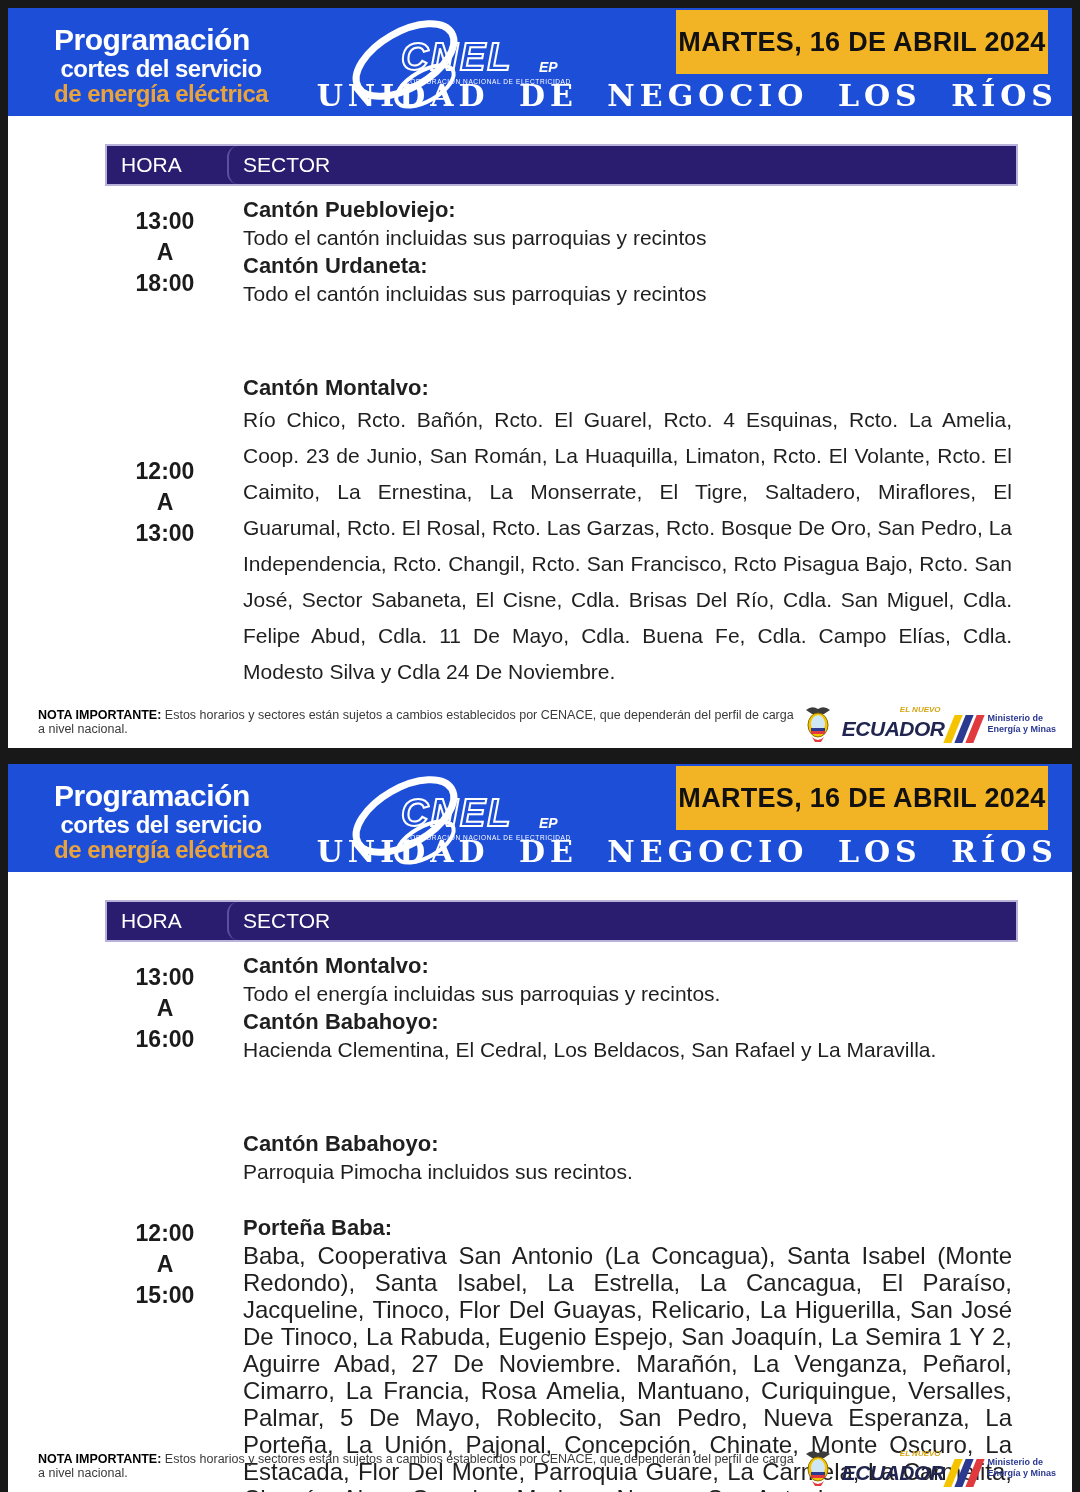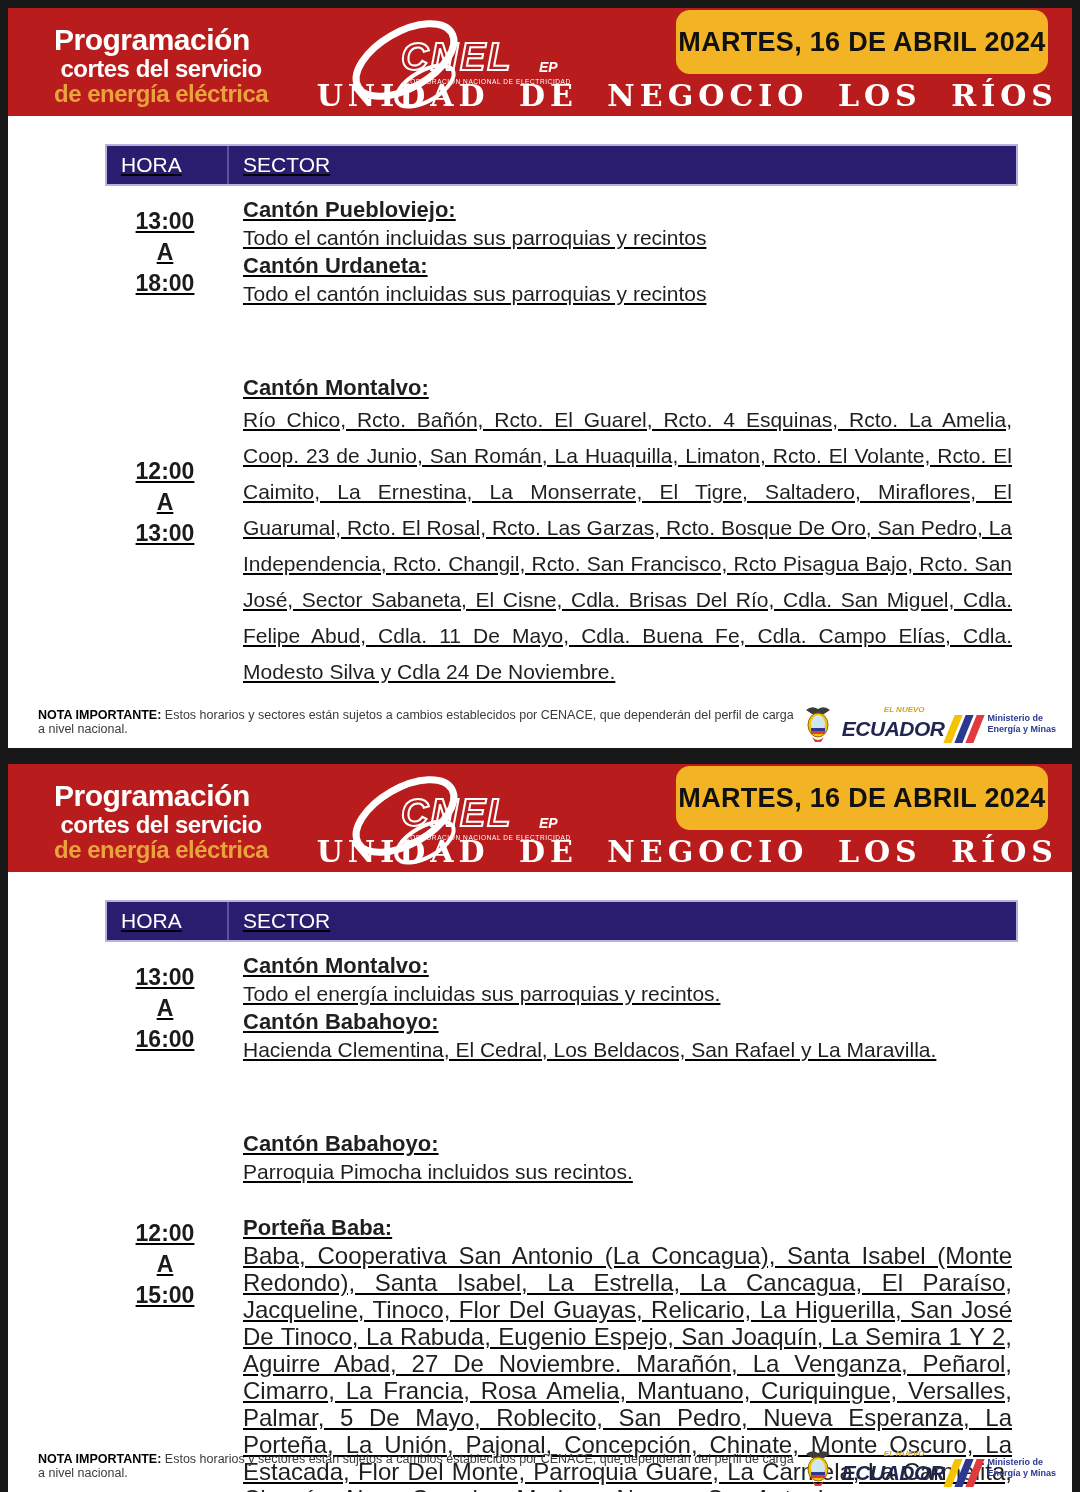--- a/index.html
+++ b/index.html
@@ -5,39 +5,39 @@
   * { margin:0; padding:0; box-sizing:border-box; }
   html,body { background:#181818; }
   body { font-family:"Liberation Sans", sans-serif; }
   .page { position:relative; width:1080px; height:1492px; background:#181818; overflow:hidden; margin:0 auto; }
 
   .panel { position:absolute; left:8px; width:1064px; background:#ffffff; }
   .panel-1 { top:8px; height:740px; }
   .panel-2 { top:764px; height:728px; }
 
   
-  .band { position:relative; width:100%; height:108px; background:#b91c1c; }
+  .band { position:relative; width:100%; height:108px; background:#1d4ed8; }
   .title-block { position:absolute; left:46px; top:16px; line-height:1.05; }
   .title-l1 { color:#ffffff; font-size:30px; font-weight:bold; letter-spacing:-0.5px; }
   .title-l2 { color:#ffffff; font-size:24px; font-weight:bold; letter-spacing:-0.5px;text-align:center; }
   .title-l3 { color:#e8a33d; font-size:24px; font-weight:bold; letter-spacing:-0.5px; }
   .cnel-logo { position:absolute; left:335px; top:4px; width:240px; height:104px; }
   .date-banner { position:absolute; right:24px; top:2px; width:372px; height:64px;
                  background:#f2b424; display:flex; align-items:center; justify-content:center;
-                 color:#111; font-size:27px; font-weight:bold; letter-spacing:0.3px;border-radius:14px; }
+                 color:#111; font-size:27px; font-weight:bold; letter-spacing:0.3px; }
   .unit-title { position:absolute; right:14px; bottom:3px; color:#ffffff;
                 font-family:"DejaVu Serif", serif; font-weight:bold; font-size:30px;
                 letter-spacing:5px; word-spacing:14px; white-space:nowrap; }
 
   
-  .table { margin:28px 54px 0 97px;text-decoration:underline; }
+  .table { margin:28px 54px 0 97px; }
   .thead { display:grid; grid-template-columns:120px 1fr; background:#2a1c6e;
            border:2px solid #b9b1d9; height:42px; color:#ffffff; font-size:21px; }
   .thead .cell { display:flex; align-items:center; padding-left:14px; }
-  .thead .cell.sector { border-left:2px solid #5b4f9e; }
+  .thead .cell.sector { border-left:2px solid #5b4f9e;border-radius:11px; }
 
   .trow { display:grid; grid-template-columns:120px 1fr; margin-top:10px; }
   .time-col { display:flex; flex-direction:column; align-items:center; justify-content:center;
               gap:3px; font-weight:bold; font-size:23px; color:#1b1b1b; line-height:28px; }
   .sector-col { padding-left:18px; padding-right:6px; color:#1f1f1f; font-size:21px; }
   .entry-heading { font-weight:bold; font-size:22px; line-height:28px; }
   .entry-body { line-height:28px; }
   .gap-after { margin-bottom:28px; }
   .row-2 { margin-top:66px; }
   .p1r2 .time-col { padding-bottom:60px; }
@@ -46,21 +46,21 @@
   .p2r2 .entry-body.long { font-size:24px; line-height:27px; text-align:justify; }
 
   
   .note-bar { position:absolute; left:30px; right:12px; bottom:4px; display:flex;
               justify-content:space-between; align-items:flex-end; }
   .note-text { font-size:12.5px; color:#3a3a3a; padding-bottom:8px; max-width:760px; }
   .note-text b { color:#000; }
   .gov-logo { display:flex; align-items:center; gap:8px; padding-right:4px; }
   .coat { width:32px; height:40px; }
   .wordmark { position:relative; padding-top:10px; display:flex; align-items:center; }
-  .el-nuevo { position:absolute; top:0; left:42px; color:#d6a511; font-size:8px;
+  .el-nuevo { position:absolute; top:0; left:58px; color:#d6a511; font-size:8px;
               font-style:italic; font-weight:bold; white-space:nowrap; }
   .ecuador-txt { color:#20264f; font-size:21px; font-weight:bold; font-style:italic;
                  letter-spacing:-0.5px; }
   .stripes { display:flex; gap:3px; margin-left:5px; }
   .stripe { width:8px; height:28px; transform:skewX(-22deg); }
   .stripe.y { background:#f5c400; } .stripe.b { background:#2b3990; } .stripe.r { background:#e03a3e; }
   .ministry { color:#2b3990; font-size:9px; line-height:1.25; font-weight:bold; }
 
   .sep { position:absolute; left:0; right:0; top:748px; height:16px; background:#181818; }
 </style>

